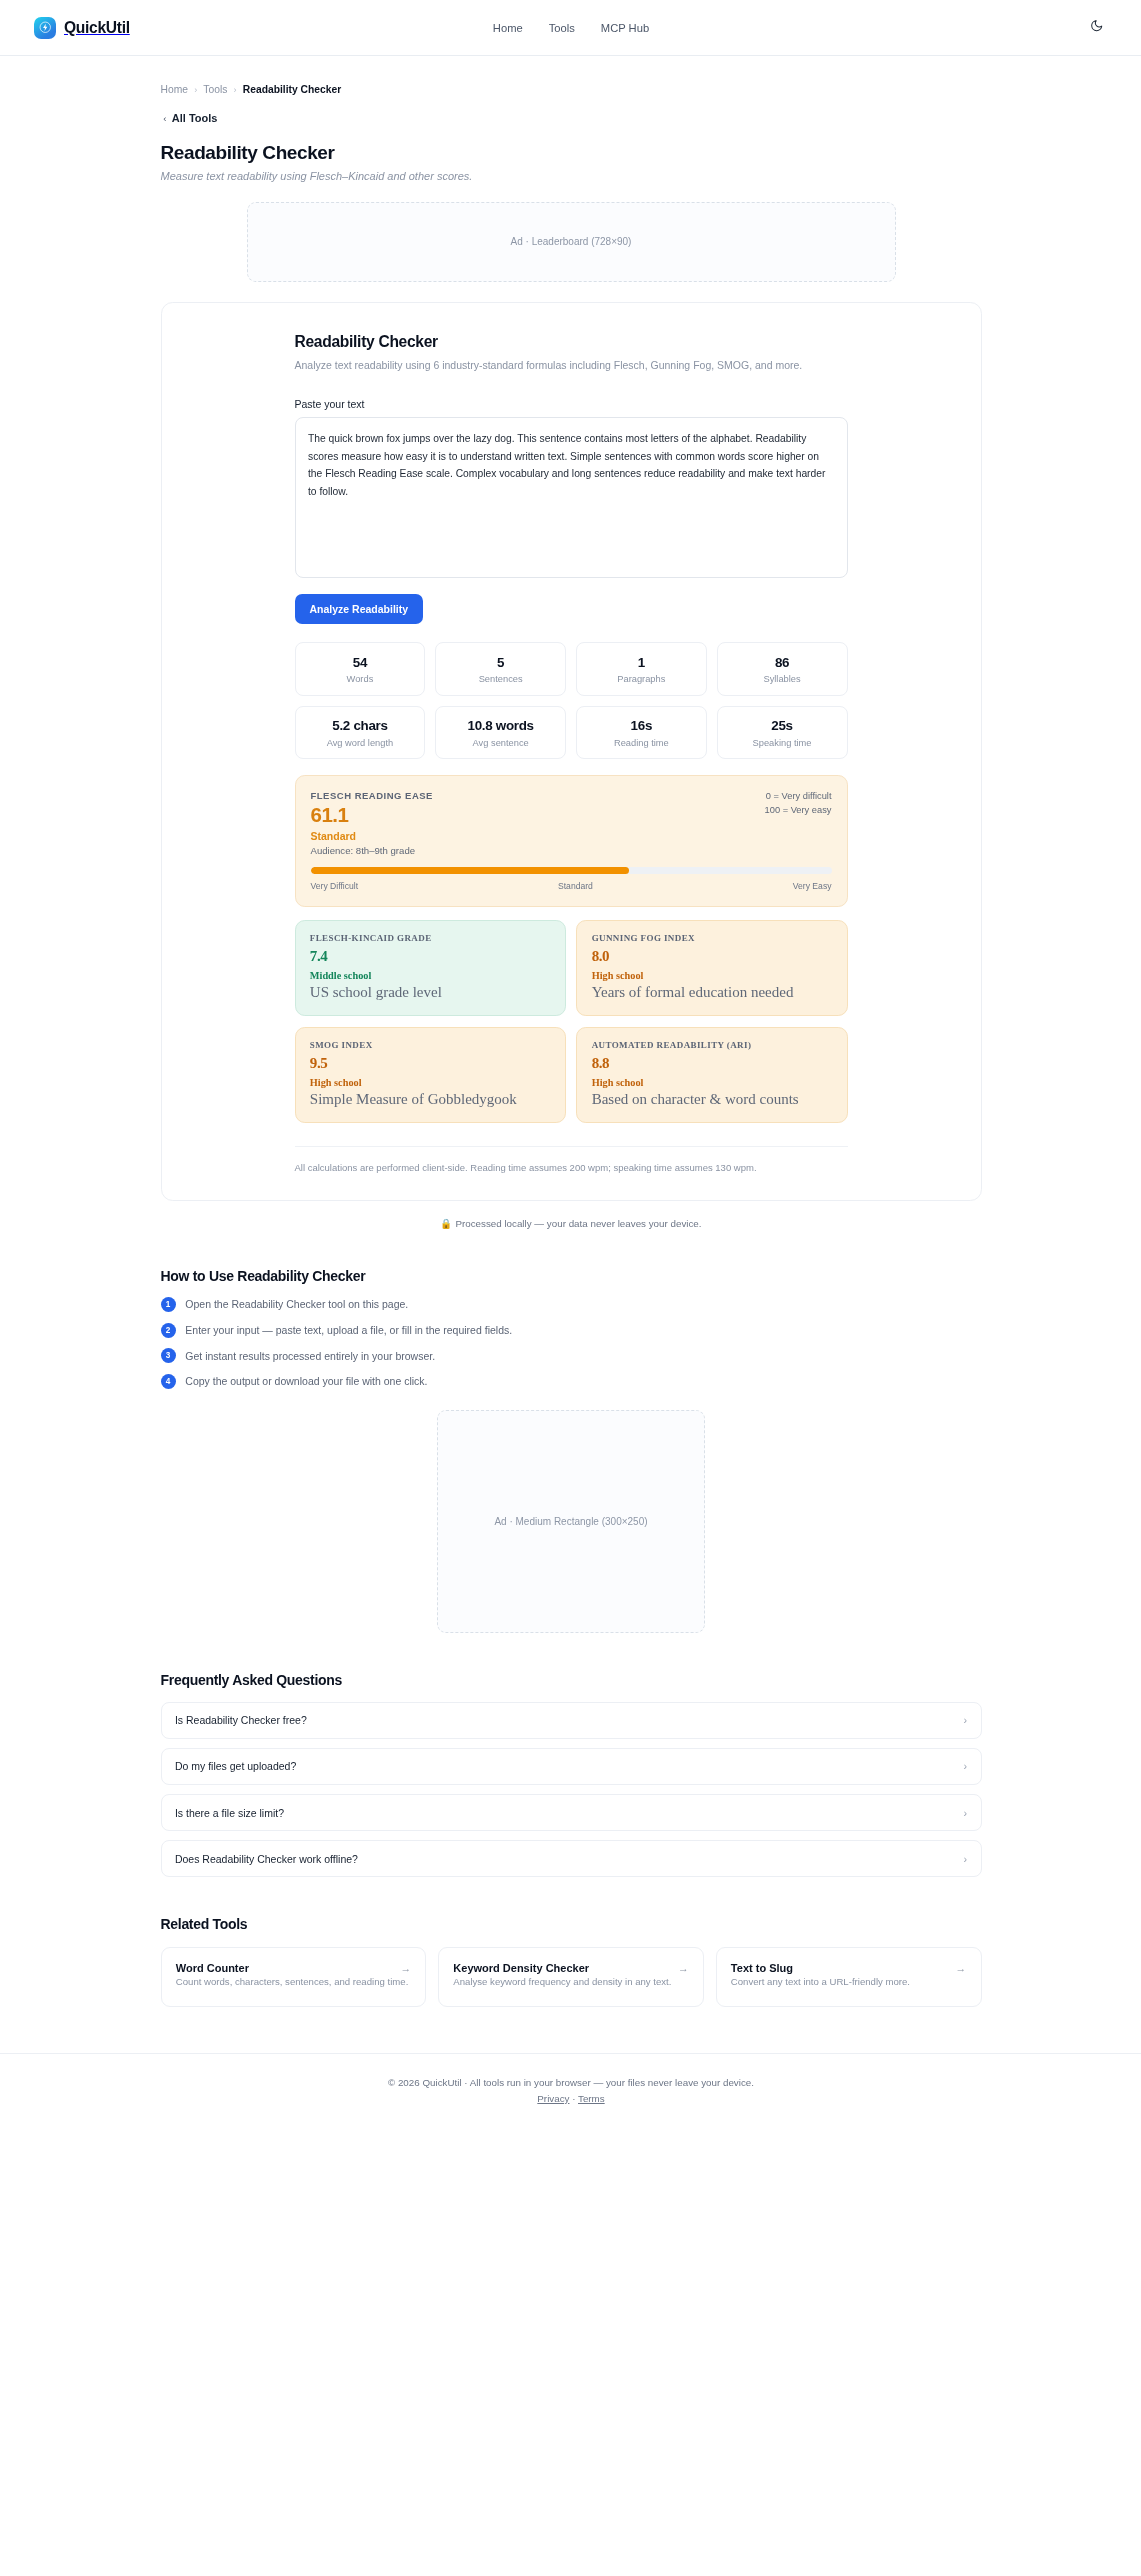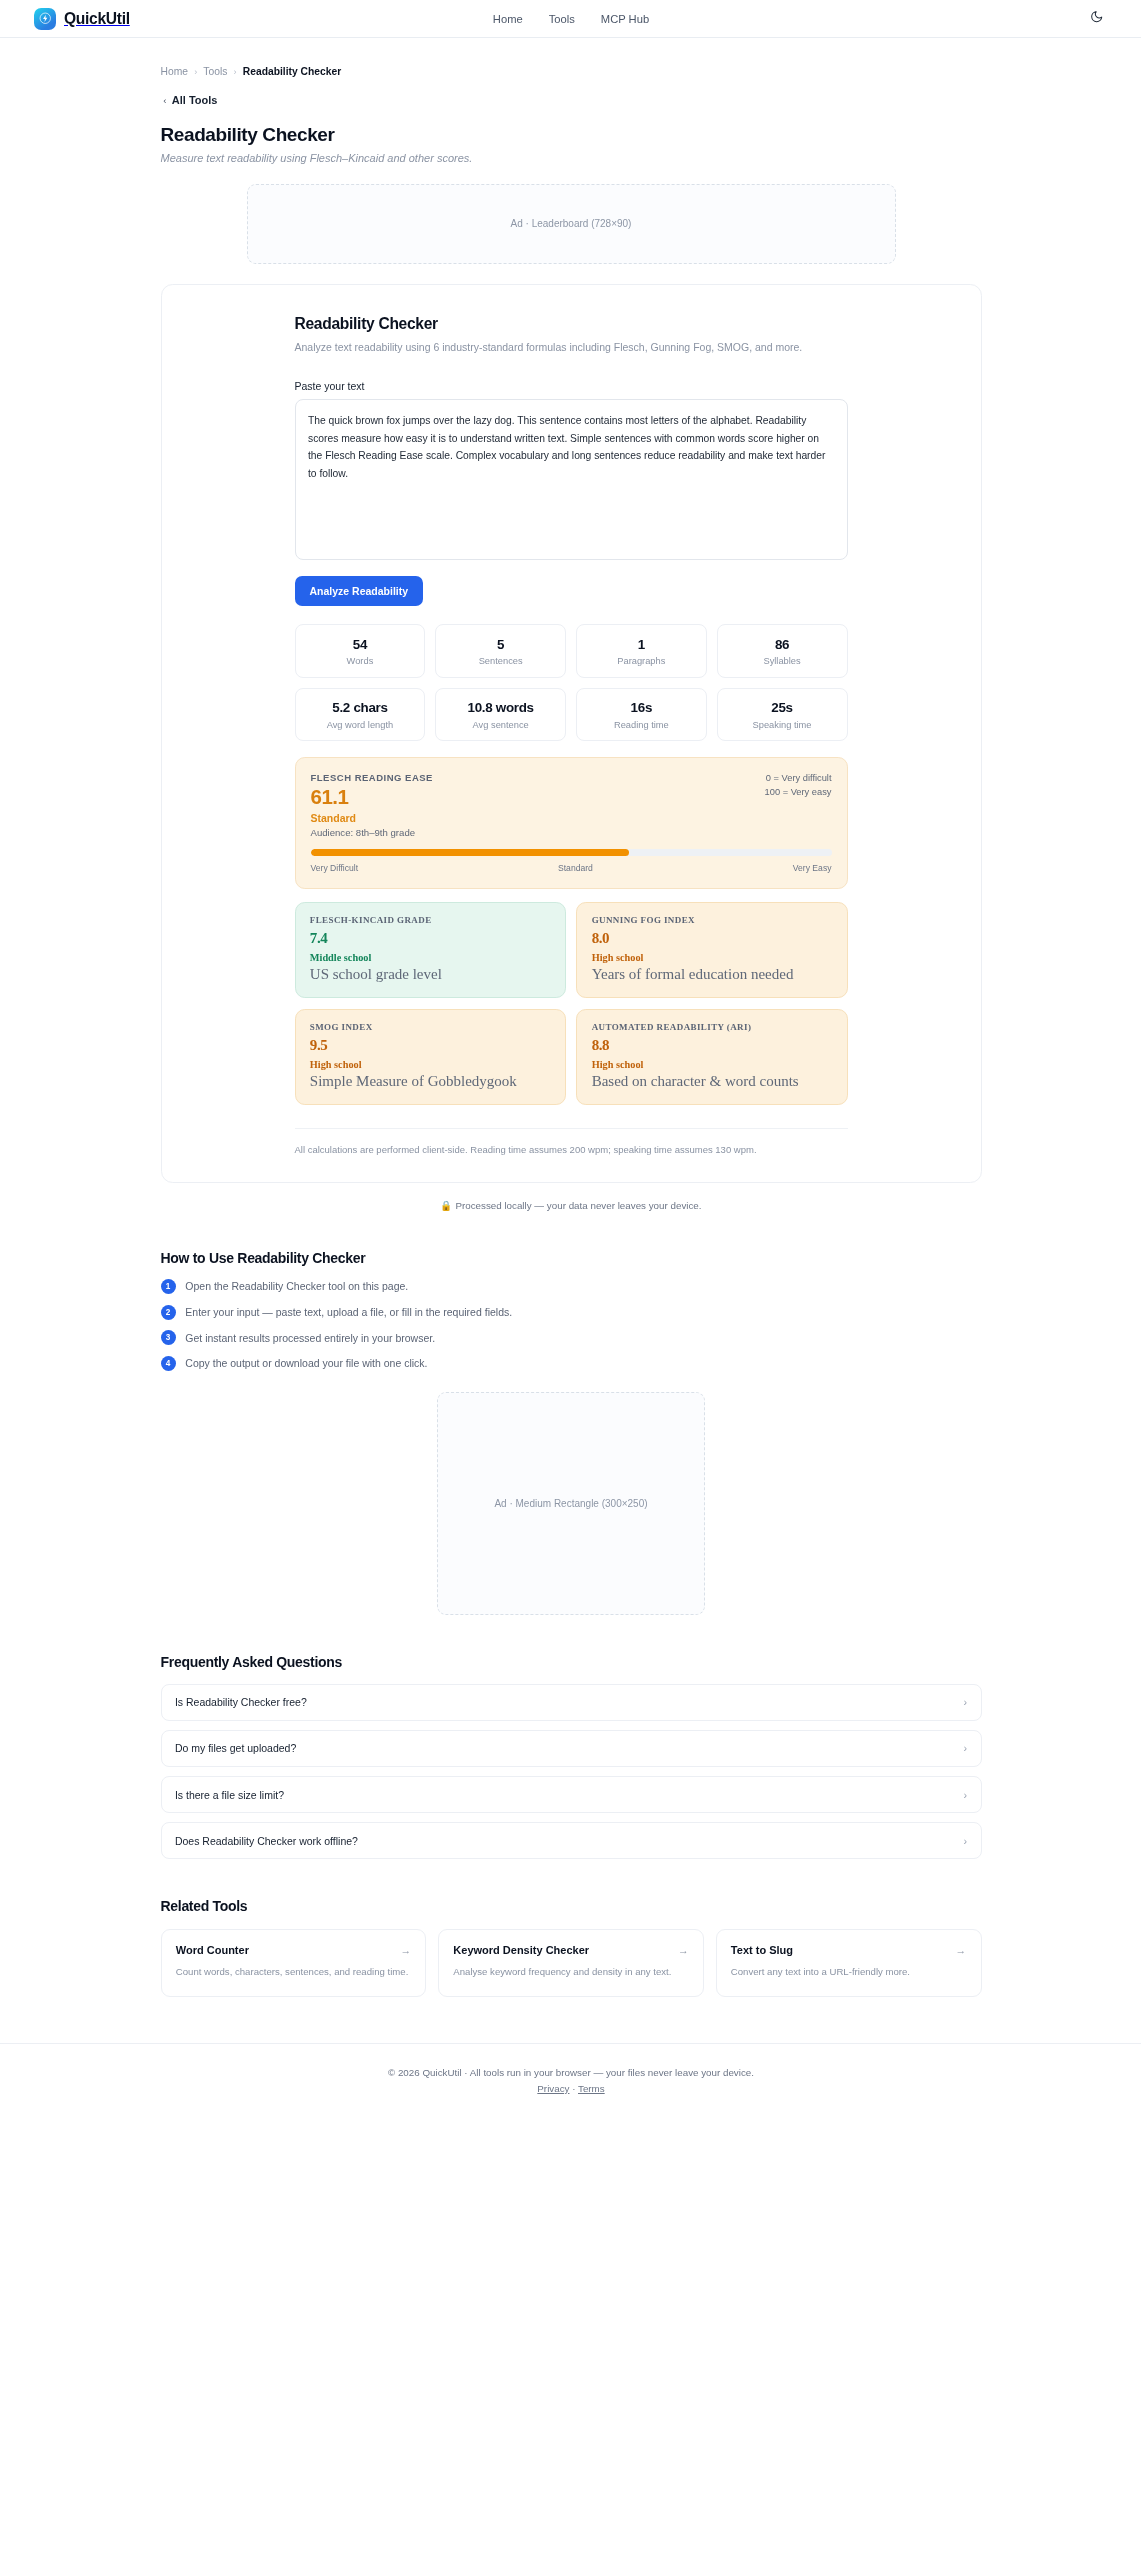--- a/index.html
+++ b/index.html
@@ -6,21 +6,21 @@
   html, body {
     width: 1142px;
     background: #ffffff;
     font-family: "Liberation Sans", sans-serif;
     -webkit-font-smoothing: antialiased;
   }
   body { color: #0f172a; }
 
   
   .site-header {
-    height: 38px;
+    height: 56px;
     border-bottom: 0.9px solid #e9edf2;
     display: flex;
     align-items: center;
     padding: 0 34px;
     background: #fff;
     position: relative;
   }
   .brand { display: flex; align-items: center; gap: 8px; }
   .brand-mark {
     width: 22px; height: 22px; border-radius: 7.1px;
@@ -220,21 +220,21 @@
     gap: 11.6px; margin-top: 14.3px;
   }
   .related-card {
     border: 0.9px solid #eceff4; border-radius: 9px;
     background: #fff; padding: 14.3px 14.3px 16px;
     text-decoration: none; display: block;
   }
   .related-top { display: flex; align-items: flex-end; justify-content: space-between; }
   .related-name { font-size: 11px; font-weight: 700; color: #0b1220; }
   .related-arrow { font-size: 10.7px; color: #8a93a3; }
-  .related-desc { font-size: 9.6px; color: #8a93a3; margin-top: 8px; line-height: 1.62; }
+  .related-desc { font-size: 9.6px; color: #8a93a3; margin-top: 0; line-height: 1.62; }
 
   
   .site-footer {
     margin-top: 46px;
     border-top: 0.9px solid #eceff4;
     padding: 23px 0 27px;
     text-align: center;
   }
   .footer-line { font-size: 9.8px; color: #6d7687; }
   .footer-links { margin-top: 5.4px; font-size: 9.8px; color: #6d7687; }

